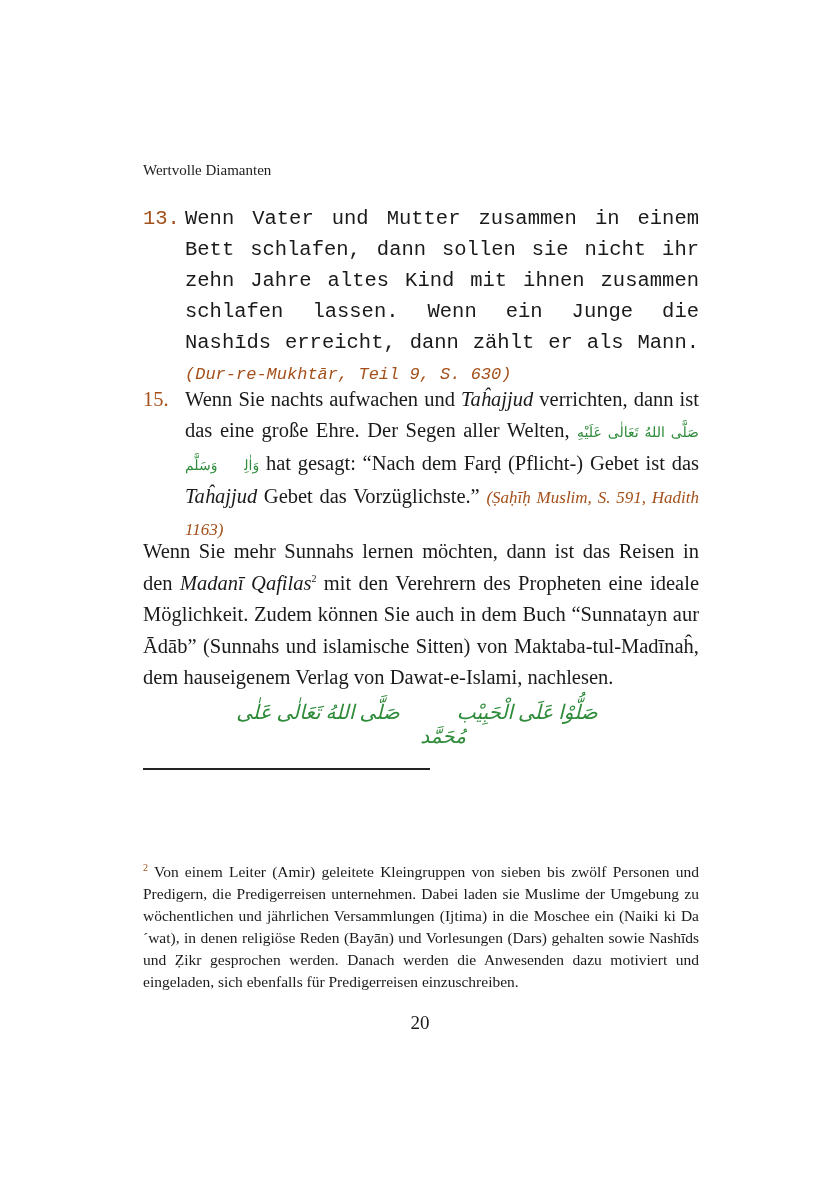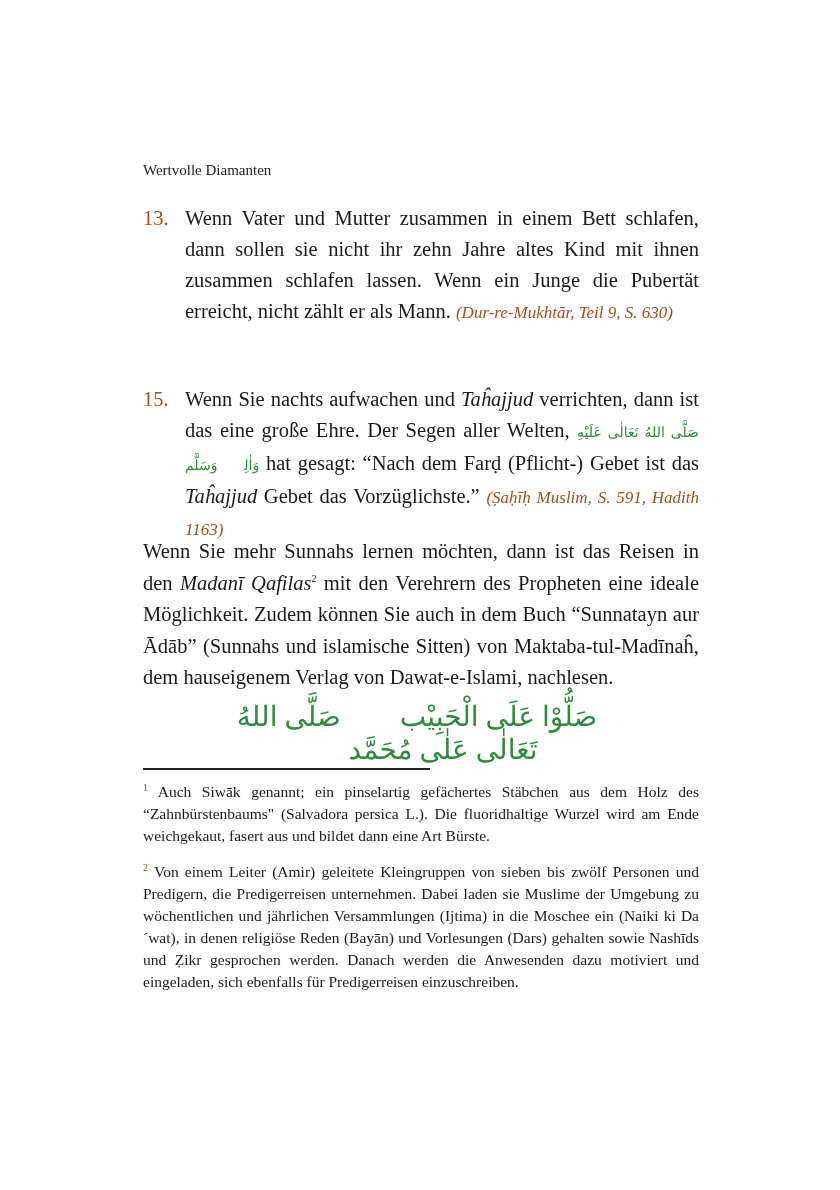--- a/index.html
+++ b/index.html
@@ -8,57 +8,57 @@
   .page { position: absolute; left: 0; top: 0; width: 840px; height: 1190px; }
   .running-head { position: absolute; left: 143px; top: 162px; font-size: 15px; color: #222; }
   .item { position: absolute; left: 143px; width: 556px; font-size: 20.5px; line-height: 31px; }
   .item .num { position: absolute; left: 0; top: 0; color: #a4501b; }
   .item .body { margin-left: 42px; text-align: justify; text-align-last: left; }
   .cite { color: #a4501b; font-style: italic; font-size: 17px; margin-top: 32px; }
   .ar { color: #2e8b3a; font-size: 14px; direction: rtl; unicode-bidi: isolate; }
   .para { position: absolute; left: 143px; top: 536px; width: 556px; font-size: 20.5px;
           line-height: 31.5px; text-align: justify; text-align-last: left; }
   .durood { position: absolute; left: 220px; top: 700px; width: 420px; text-align: center;
-            color: #2e8b3a; font-size: 28px; direction: rtl; }
+            color: #2e8b3a; font-size: 20px; direction: rtl; font-style: italic; }
   .durood span { margin: 0 26px; }
   .fn-rule { position: absolute; left: 143px; top: 768px; width: 287px; height: 2px; background: #222; }
   .fn { position: absolute; left: 143px; width: 556px; font-size: 15.5px; line-height: 22px;
         text-align: justify; text-align-last: left; }
   .fn sup, .body sup, .para sup { font-size: 10px; vertical-align: super; line-height: 0; }
   .fn sup { color: #a4501b; }
   .page-number { position: absolute; left: 0; width: 840px; top: 1012px; text-align: center; font-size: 19px; }
   i { font-style: italic; }
 </style>
 </head>
 <body>
 
 <div class="page">
 
   <div class="running-head">Wertvolle Diamanten</div>
 
-  <div class="item" style="top:203px;">
+  <div class="item" style="top:203px;font-family:Liberation Mono, monospace;">
     <span class="num">13.</span>
     <div class="body">
-      <span>Wenn Vater und Mutter zusammen in einem Bett schlafen, dann sollen sie nicht ihr zehn Jahre altes Kind mit ihnen zusammen schlafen lassen. Wenn ein Junge die Pubertät erreicht, nicht zählt er als Mann.</span>
+      <span>Wenn Vater und Mutter zusammen in einem Bett schlafen, dann sollen sie nicht ihr zehn Jahre altes Kind mit ihnen zusammen schlafen lassen. Wenn ein Junge die Nashīds erreicht, dann zählt er als Mann.</span>
       <span class="cite">(Dur-re-Mukhtār, Teil 9, S. 630)</span>
     </div>
   </div>
 
 
   <div class="item" style="top:384px;">
     <span class="num">15.</span>
     <div class="body"><span>Wenn Sie nachts aufwachen und </span><i>Taĥajjud</i><span> verrichten, dann ist das eine große Ehre. Der Segen aller Welten, </span><span class="ar">صَلَّى اللهُ تَعَالٰى عَلَيْهِ وَاٰلِهٖ وَسَلَّم</span><span> hat gesagt: “Nach dem Farḍ (Pflicht-) Gebet ist das </span><i>Taĥajjud</i><span> Gebet das Vorzüglichste.” </span><span class="cite">(Ṣaḥīḥ Muslim, S. 591, Hadith 1163)</span></div>
   </div>
 
   <div class="para"><span>Wenn Sie mehr Sunnahs lernen möchten, dann ist das Reisen in den </span><i>Madanī Qafilas</i><sup>2</sup><span> mit den Verehrern des Propheten eine ideale Möglichkeit. Zudem können Sie auch in dem Buch “Sunnatayn aur Ādāb” (Sunnahs und islamische Sitten) von Maktaba-tul-Madīnaĥ, dem hauseigenem Verlag von Dawat-e-Islami, nachlesen.</span></div>
 
   <div class="durood">
     <span>صَلُّوْا عَلَى الْحَبِيْب</span>
     <span>صَلَّى اللهُ تَعَالٰى عَلٰى مُحَمَّد</span>
   </div>
 
   <div class="fn-rule"></div>
 
-  <div class="fn" style="top:781px;"><sup>1</sup><span> Auch Siwāk genannt; ein pinselartig gefächertes Stäbchen aus dem Holz des “Zahnbürstenbaums" (Salvadora persica L.). Die fluoridhaltige Wurzel wird am Ende weichgekaut, fasert aus und bildet dann eine Art Bürste.</span></div>
 
   <div class="fn" style="top:861px;"><sup>2</sup><span> Von einem Leiter (Amir) geleitete Kleingruppen von sieben bis zwölf Personen und Predigern, die Predigerreisen unternehmen. Dabei laden sie Muslime der Umgebung zu wöchentlichen und jährlichen Versammlungen (Ijtima) in die Moschee ein (Naiki ki Da´wat), in denen religiöse Reden (Bayān) und Vorlesungen (Dars) gehalten sowie Nashīds und Ẓikr gesprochen werden. Danach werden die Anwesenden dazu motiviert und eingeladen, sich ebenfalls für Predigerreisen einzuschreiben.</span></div>
 
+  <div class="page-number">20</div>
 </div>
 
 </body></html>

